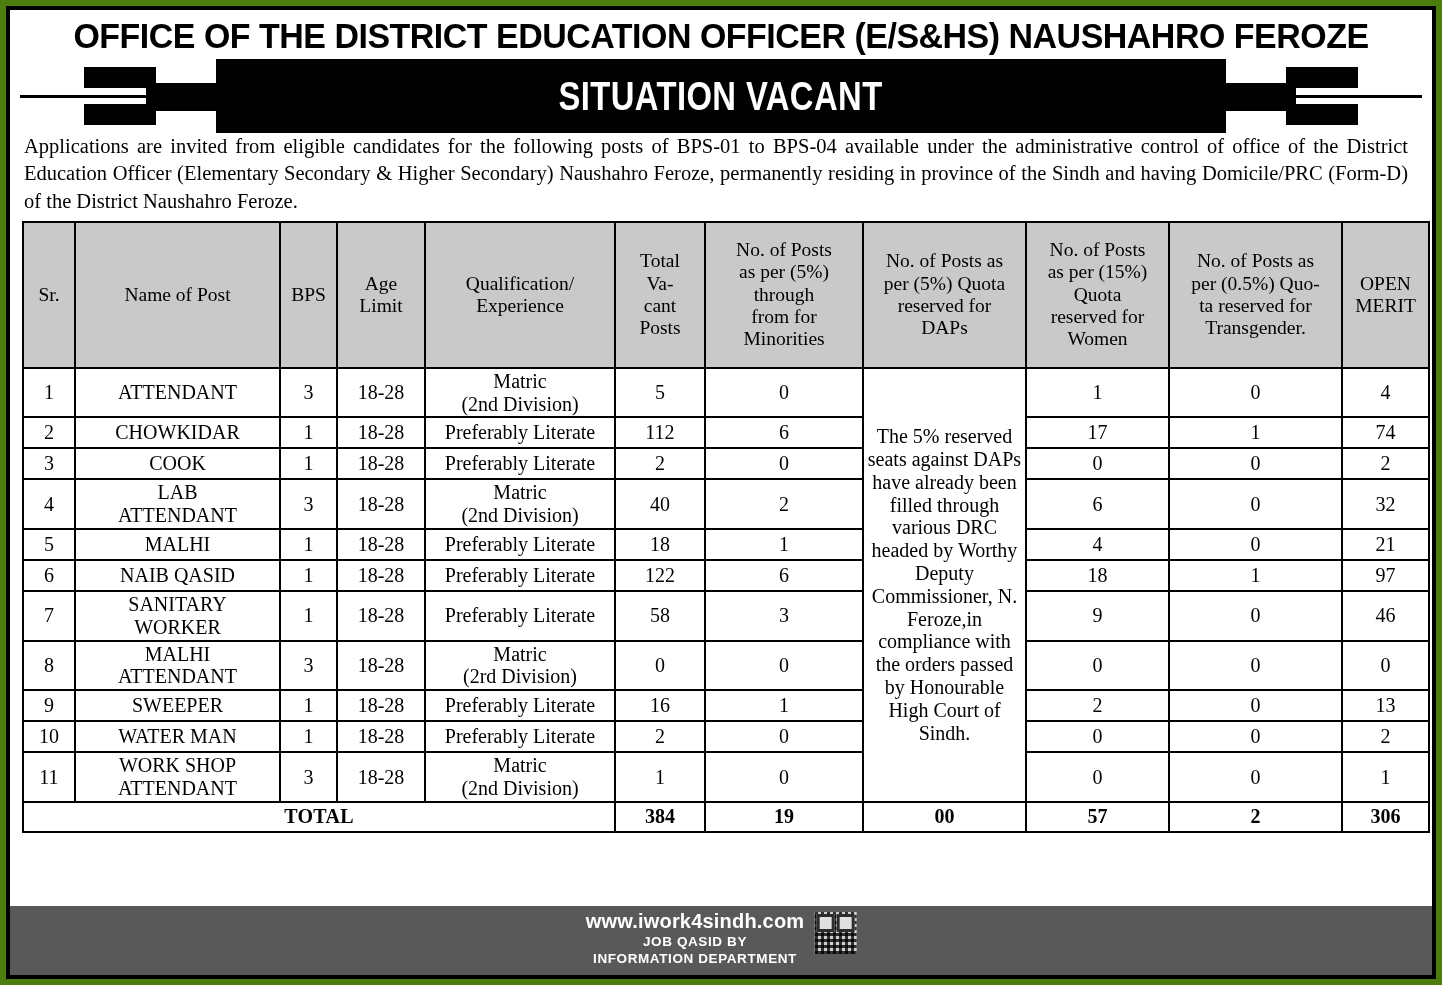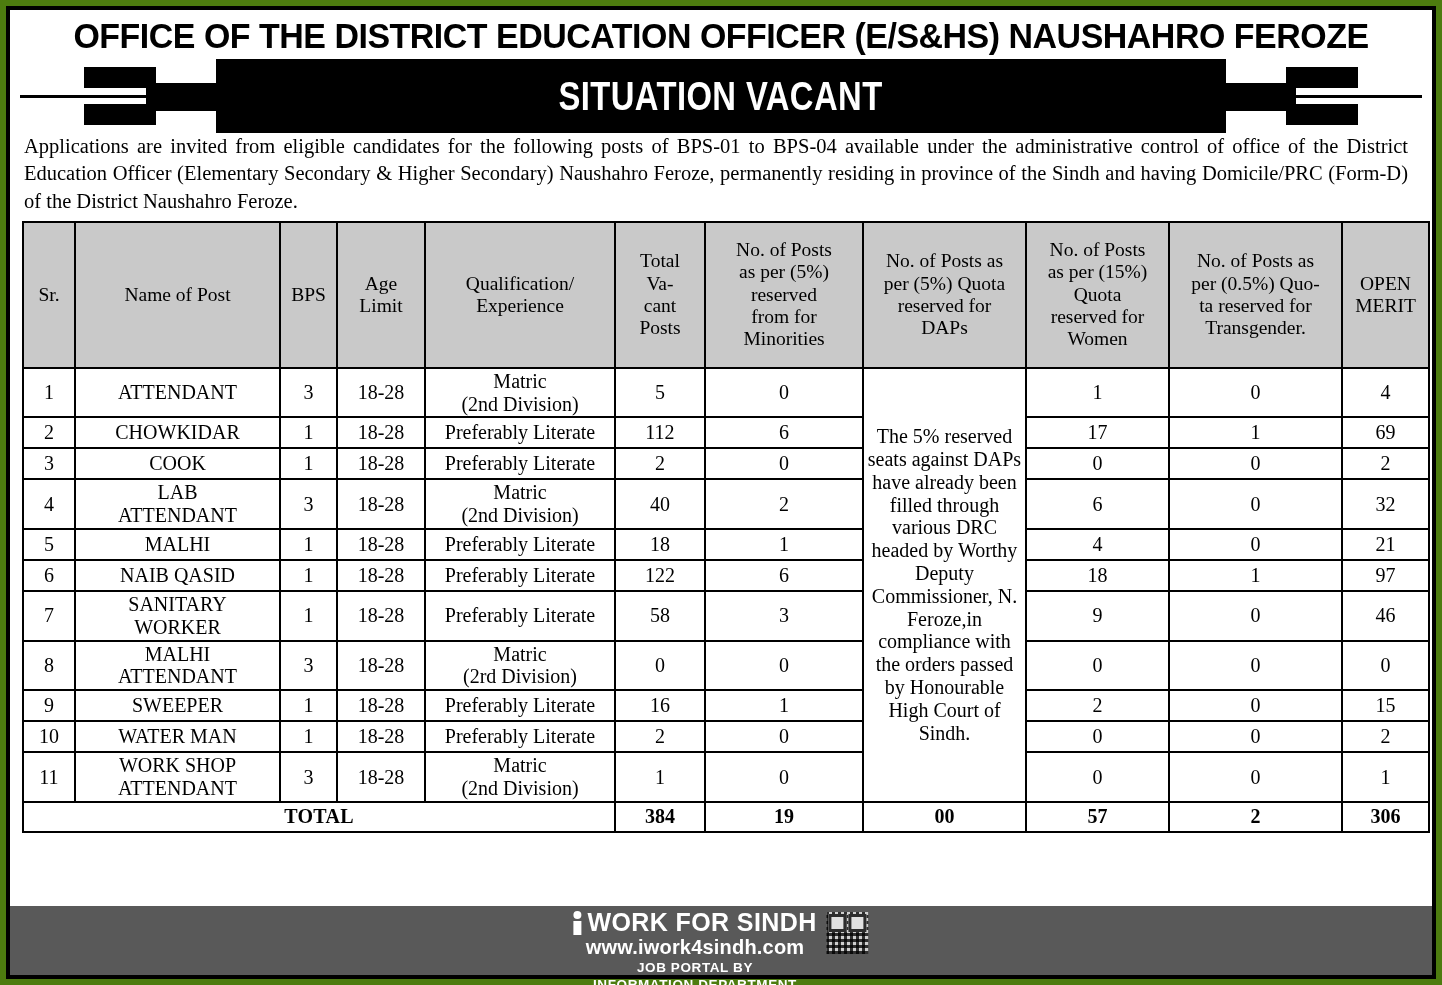--- a/index.html
+++ b/index.html
@@ -328,21 +328,21 @@
             </th>
             <th>
               <div>Total</div>
               <div>Va-</div>
               <div>cant</div>
               <div>Posts</div>
             </th>
             <th>
               <div>No. of Posts</div>
               <div>as per (5%)</div>
-              <div>reserved</div>
+              <div>through</div>
               <div>from for</div>
               <div>Minorities</div>
             </th>
             <th>
               <div>No. of Posts as</div>
               <div>per (5%) Quota</div>
               <div>reserved for</div>
               <div>DAPs</div>
             </th>
             <th>
@@ -386,21 +386,21 @@
           <tr style="height:31px">
             <td>2</td>
             <td>CHOWKIDAR</td>
             <td>1</td>
             <td>18-28</td>
             <td>Preferably Literate</td>
             <td>112</td>
             <td>6</td>
             <td>17</td>
             <td>1</td>
-            <td>69</td>
+            <td>74</td>
           </tr>
 
           <tr style="height:31px">
             <td>3</td>
             <td>COOK</td>
             <td>1</td>
             <td>18-28</td>
             <td>Preferably Literate</td>
             <td>2</td>
             <td>0</td>
@@ -492,21 +492,21 @@
           <tr style="height:31px">
             <td>9</td>
             <td>SWEEPER</td>
             <td>1</td>
             <td>18-28</td>
             <td>Preferably Literate</td>
             <td>16</td>
             <td>1</td>
             <td>2</td>
             <td>0</td>
-            <td>15</td>
+            <td>13</td>
           </tr>
 
           <tr style="height:31px">
             <td>10</td>
             <td>WATER MAN</td>
             <td>1</td>
             <td>18-28</td>
             <td>Preferably Literate</td>
             <td>2</td>
             <td>0</td>
@@ -545,26 +545,22 @@
           </tr>
 
         </tbody>
       </table>
     </div>
 
     <div class="footer">
 
       <div class="footer-brand">
         <div class="brand-text-block">
-          <div class="brand-line1">
-            <span class="brand-i"></span>
-            <span>WORK FOR SINDH</span>
-          </div>
           <div class="brand-line2">www.iwork4sindh.com</div>
-          <div class="brand-line3">JOB PORTAL BY</div>
+          <div class="brand-line3">JOB QASID BY</div>
           <div class="brand-line4">INFORMATION DEPARTMENT</div>
         </div>
         <div class="qr"></div>
       </div>
     </div>
 
   </div>
 </div>
 
 </body></html>

